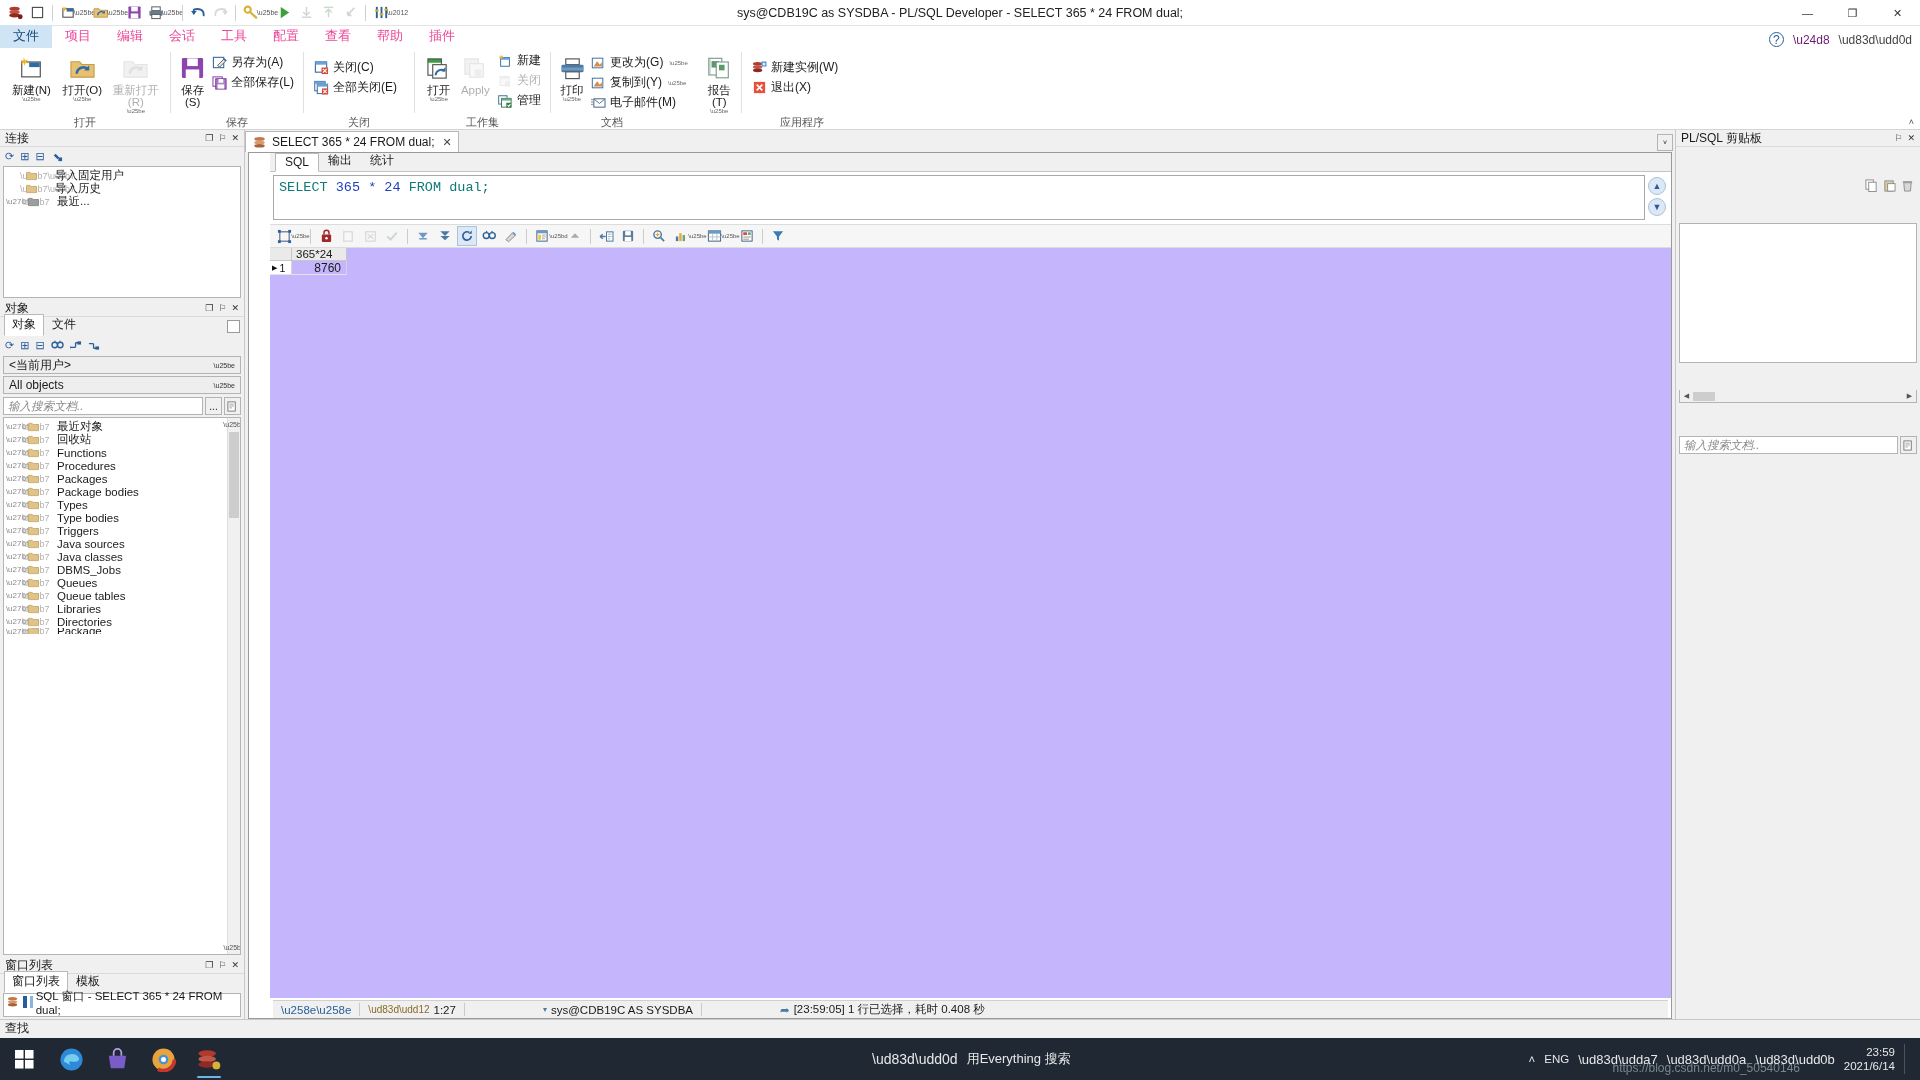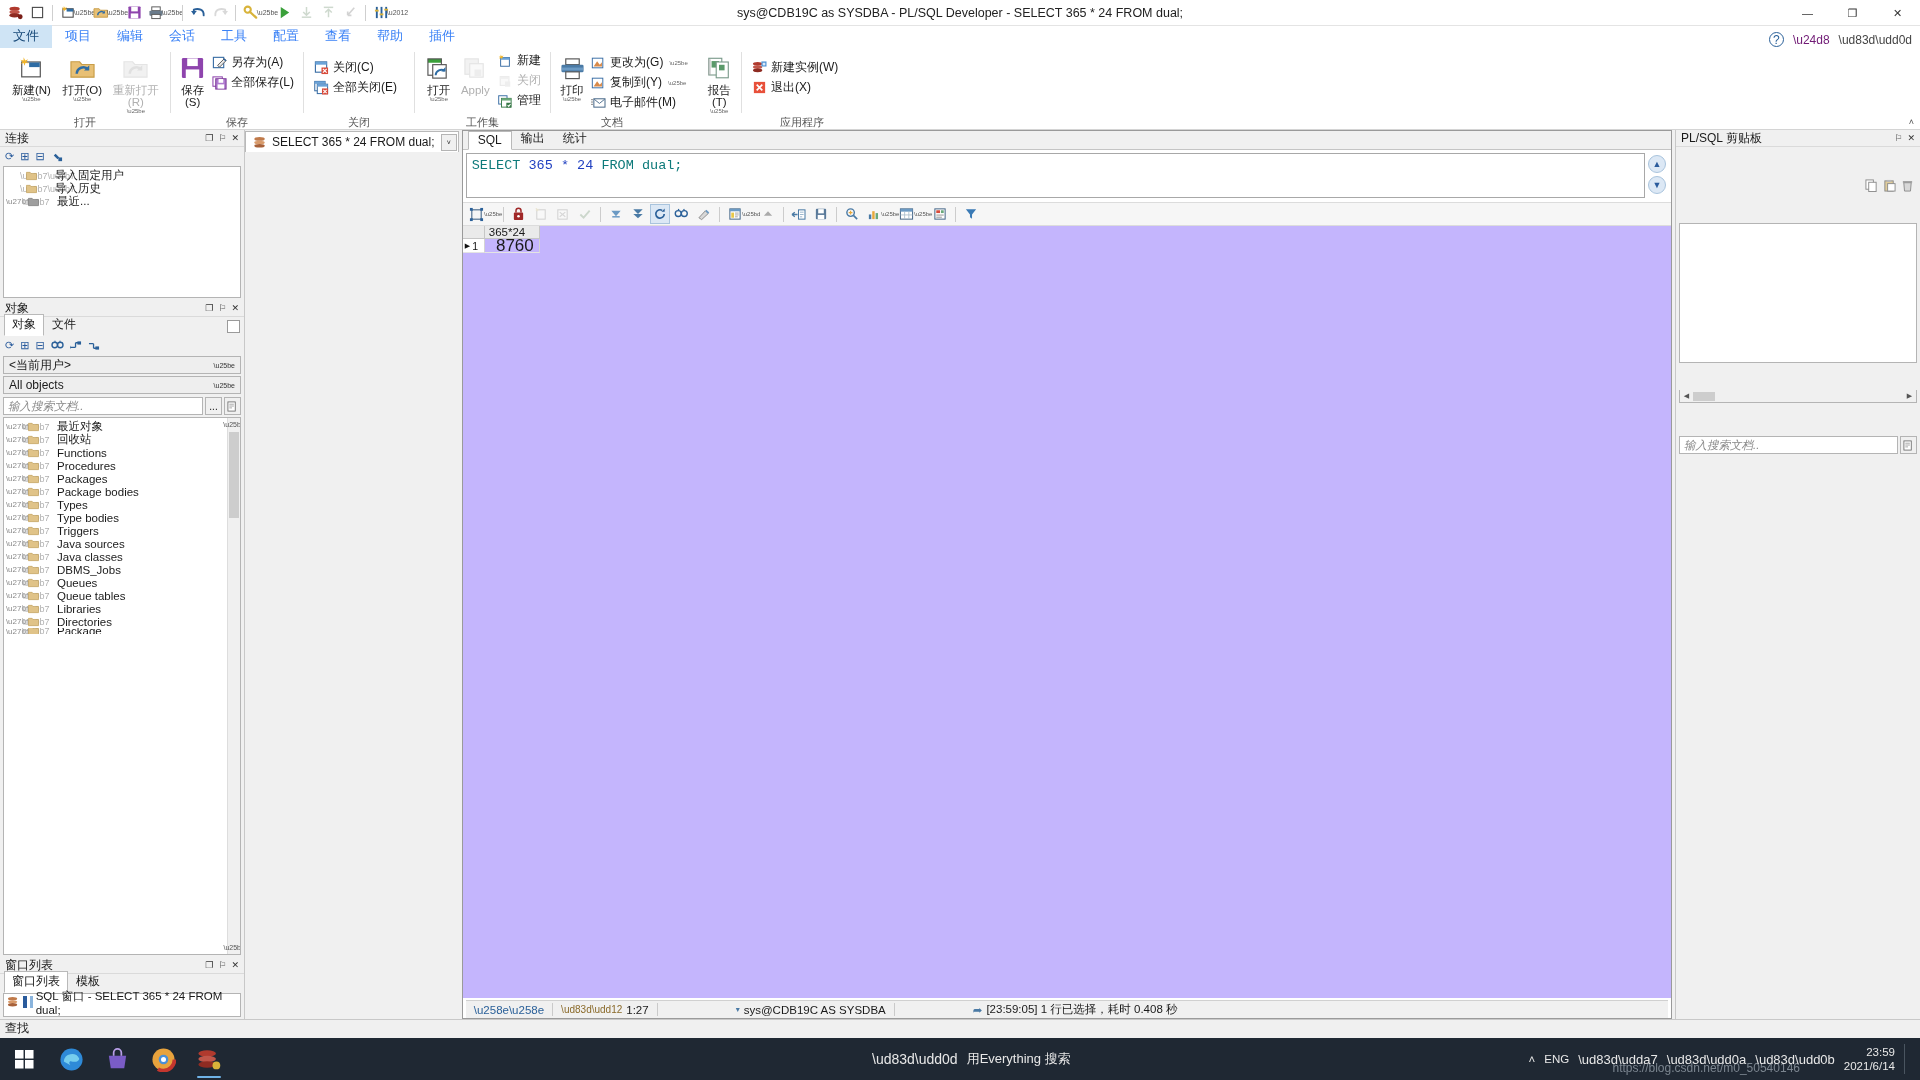--- a/index.html
+++ b/index.html
@@ -29,21 +29,21 @@
   .wintitle {
     position:absolute; left:0; right:0; text-align:center; font-size:12.5px; color:#222;
     pointer-events:none;
   }
   .wctrls { position:absolute; right:0; top:0; display:flex; height:26px; }
   .wbtn { width:45px; height:26px; display:flex; align-items:center; justify-content:center; font-size:11px; color:#333; }
 
   
   .menubar { height:22px; background:#fff; display:flex; align-items:flex-end; position:relative; }
   .mtab {
-    padding:2px 13px 3px; font-size:13px; color:#3b82f6; cursor:default;
+    padding:2px 13px 3px; font-size:13px; color:#ec4899; cursor:default;
   }
   .mtab.active { background:#cfe4f5; color:#1a4b7a; }
 
   
   .ribbon {
     height:82px; background:#fff; border-bottom:1px solid #d4d4d4;
     display:flex; position:relative;
   }
   .rgroup { display:flex; flex-direction:column; position:relative; height:82px; }
   .rgbody { flex:1; display:flex; align-items:flex-start; padding:3px 6px 0; }
@@ -123,34 +123,34 @@
              border-left:1px solid #ddd; }
   .vsarr { height:13px; display:flex; align-items:center; justify-content:center; font-size:7px; color:#555; }
   .vsthumb { position:absolute; left:1px; right:1px; background:#cdcdcd; }
 
   .wlist { flex:1; background:#fff; border:1px solid #b4b4b4; margin:0 3px 2px; }
   .wrow { height:16px; display:flex; align-items:center; gap:3px; padding-left:3px; font-size:11.5px; }
   .wrow .bar { width:4px; height:12px; background:#2a5b9c; }
   .wrow .bar2 { width:3px; height:12px; background:#8ab4dd; }
 
   
-  .center { flex:1; display:flex; flex-direction:row; background:#f0f0f0; min-width:0; }
+  .center { flex:1; display:flex; flex-direction:column; background:#f0f0f0; min-width:0; }
   .doctabs { height:22px; display:flex; align-items:flex-end; background:#f0f0f0; position:relative; }
   .doctab {
     display:flex; align-items:center; gap:5px; height:21px; padding:0 6px 0 7px;
     background:#fff; border:1px solid #b9b9b9; border-bottom:none; font-size:12px;
   }
   .doctab .tx { font-size:11px; color:#444; margin-left:3px; cursor:default; }
   .tabsdrop { position:absolute; right:2px; bottom:1px; width:16px; height:17px;
               border:1px solid #b4b4b4; background:#f0f0f0; display:flex;
               align-items:center; justify-content:center; font-size:7px; }
 
   .sqlwin {
     flex:1; margin:0 3px 0 3px; background:#fff; border:1px solid #9a9a9a;
-    display:flex; flex-direction:column; min-height:0;
+    display:flex; flex-direction:column; min-height:0;padding-left:21px;
   }
   .sqltabs { height:19px; display:flex; align-items:flex-end; background:#f0f0f0;
              border-bottom:1px solid #c4c4c4; padding-left:5px; }
   .sqltab { font-size:12px; padding:1px 9px 2px; cursor:default; }
   .sqltab.active { background:#fff; border:1px solid #b9b9b9; border-bottom:1px solid #fff;
                    position:relative; top:1px; }
 
   .editwrap { display:flex; padding:3px 2px 1px 3px; }
   .editor {
     flex:1; height:45px; background:#fff; border:1px solid #a8a8a8;
@@ -179,21 +179,21 @@
   .rgcell-corner { width:22px; background:#eaeaea; border-right:1px solid #c6c6c6;
                    border-bottom:1px solid #c6c6c6; }
   .rgcol { background:#eaeaea; border-right:1px solid #c6c6c6; border-bottom:1px solid #c6c6c6;
            font-size:11.5px; padding-left:4px; display:flex; align-items:center; }
   .rgrow { display:flex; height:14px; }
   .rgindi { width:22px; border-right:1px solid #d4d4d4; border-bottom:1px solid #e4e4e4;
             display:flex; align-items:center; gap:2px; padding-left:2px; font-size:9px;
             background:#fff; }
   .rgindi .rn { font-size:10.5px; color:#111; }
   .rgdata { border-right:1px solid #d4d4d4; border-bottom:1px solid #e4e4e4;
-            font-size:17px; text-align:right; padding-right:5px;
+            font-size:12px; text-align:right; padding-right:5px;
             display:flex; align-items:center; justify-content:flex-end; }
 
   .statusbar {
     height:18px; display:flex; align-items:center; background:#f0f0f0;
     border-top:1px solid #d0d0d0; font-size:11.5px; margin:2px 3px 0;
   }
   .sbcell { display:flex; align-items:center; gap:4px; padding:0 8px; height:33px; }
   .sbsep { width:1px; height:13px; background:#cacaca; }
 
   

